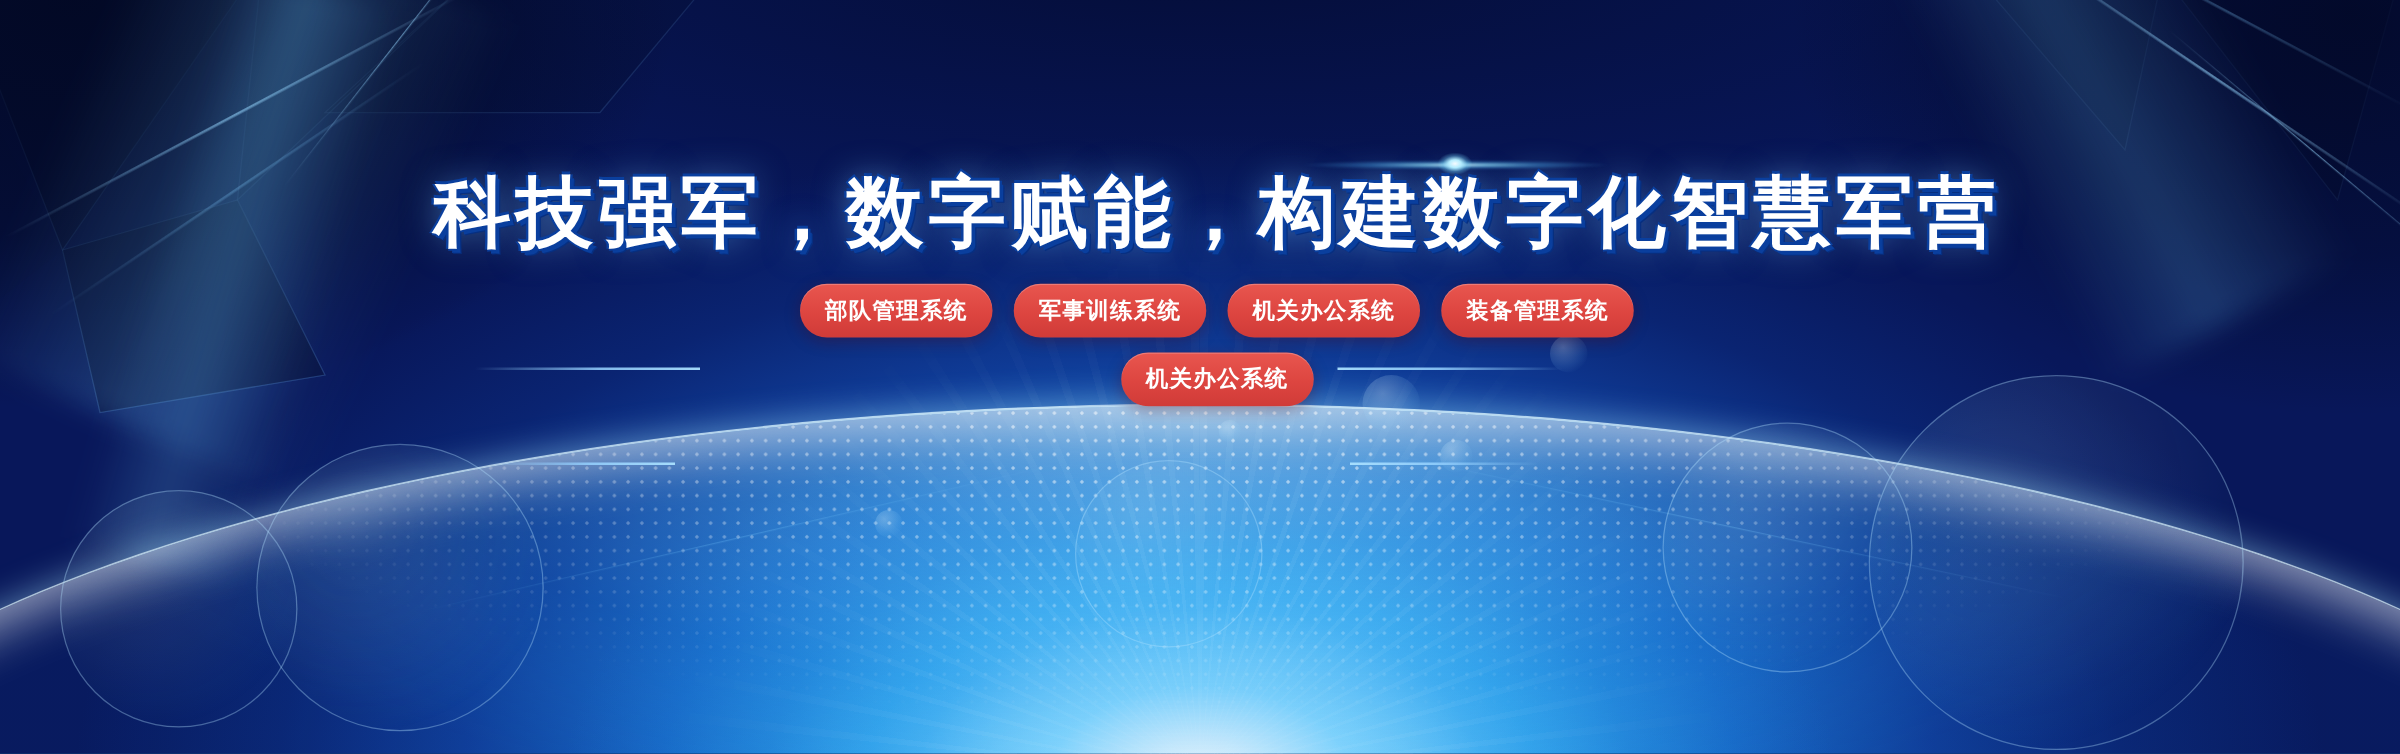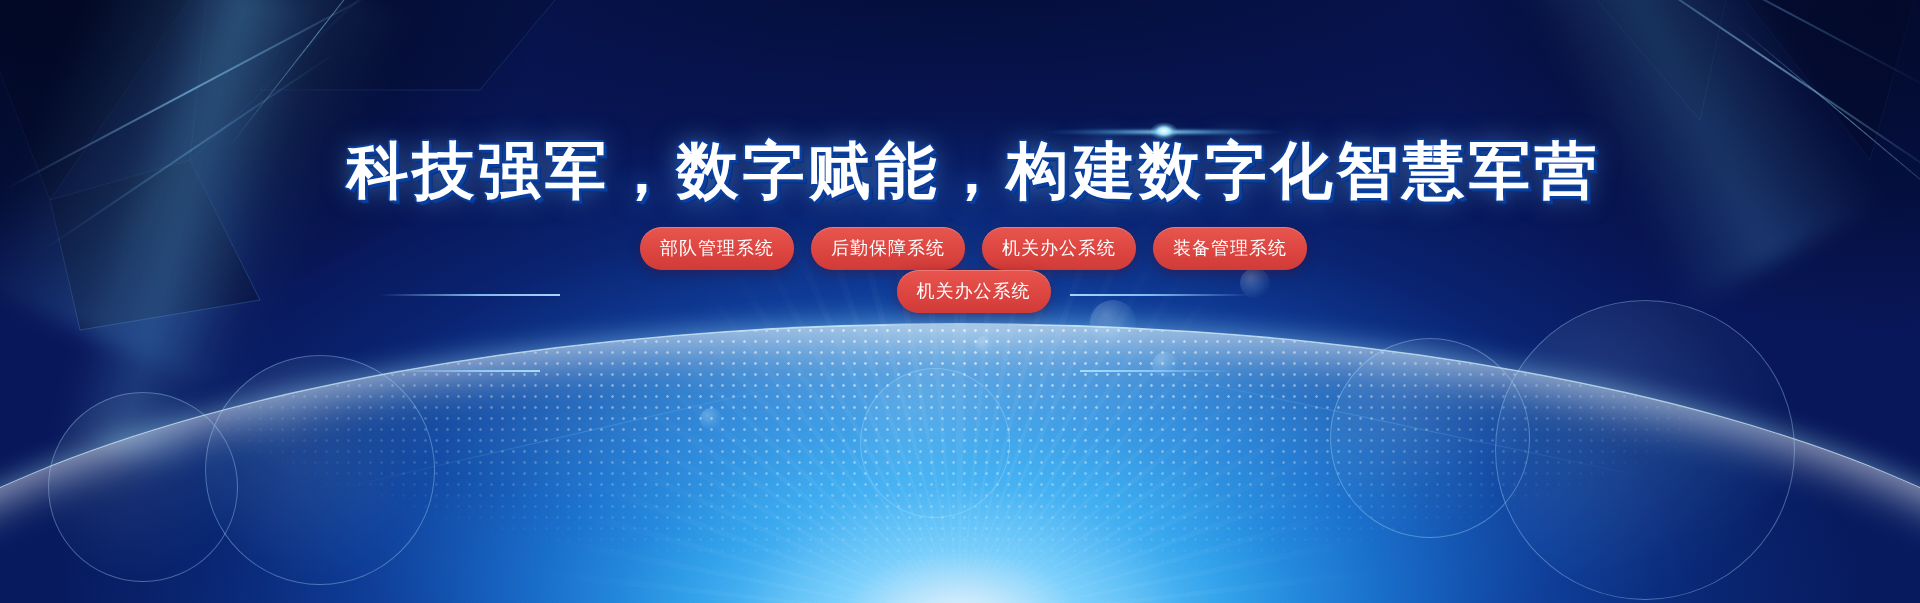--- a/index.html
+++ b/index.html
@@ -155,20 +155,22 @@
     letter-spacing: .6px;
     line-height: 1.45;
     text-shadow: 0 1px 5px rgba(10,40,110,.8);
   }
   .subtitle .ln { display:block; }
 
   .pill-zone {
     position:relative;
     margin-top: 22px;
     display:flex; flex-direction:column; align-items:center;
+    gap: 12px;
+    font-weight: bold;
   }
   .pill-row { display:flex; gap: 17px; }
 
   .pill {
     min-width: 140px;
     padding: 9px 20px 10px;
     border-radius: 22px;
     background: linear-gradient(180deg,#e8564f 0%, #dd4540 55%, #d03b38 100%);
     color:#fff;
     font-size: 18px;
@@ -256,21 +258,21 @@
   <div class="hrule right" style="left:1080px; top:370px; width:150px;"></div>
 
   <div class="content">
 
     <div class="title">科技强军，数字赋能，构建数字化智慧军营</div>
 
 
     <div class="pill-zone">
       <div class="pill-row">
         <div class="pill">部队管理系统</div>
-        <div class="pill">后勤保障系统</div>
+        <div class="pill">军事训练系统</div>
         <div class="pill">机关办公系统</div>
         <div class="pill">装备管理系统</div>
       </div>
       <div class="pill-row">
         <div class="pill">机关办公系统</div>
       </div>
     </div>
 
   </div>
 </div>

